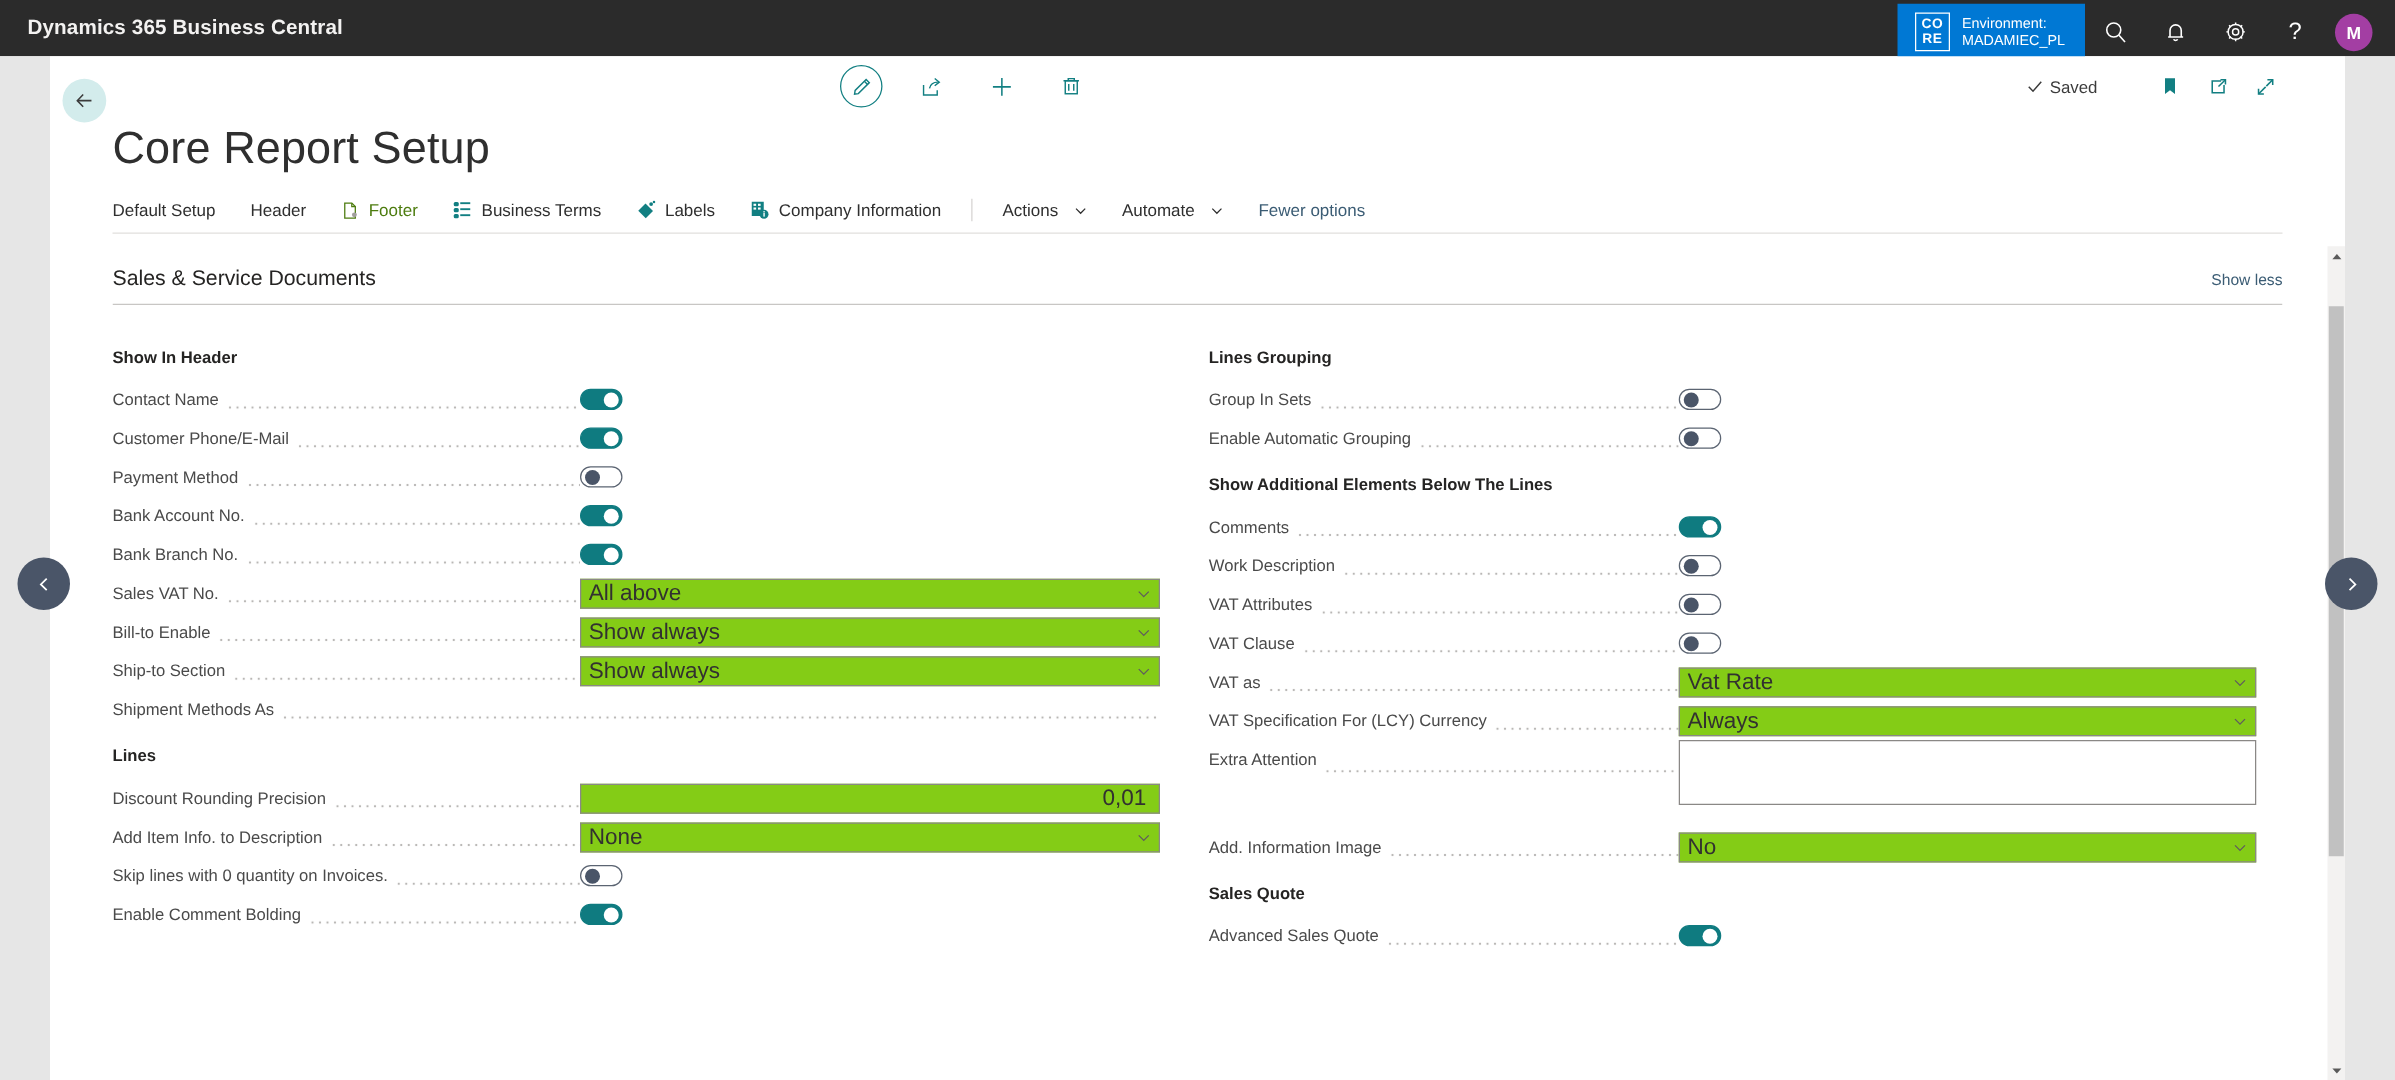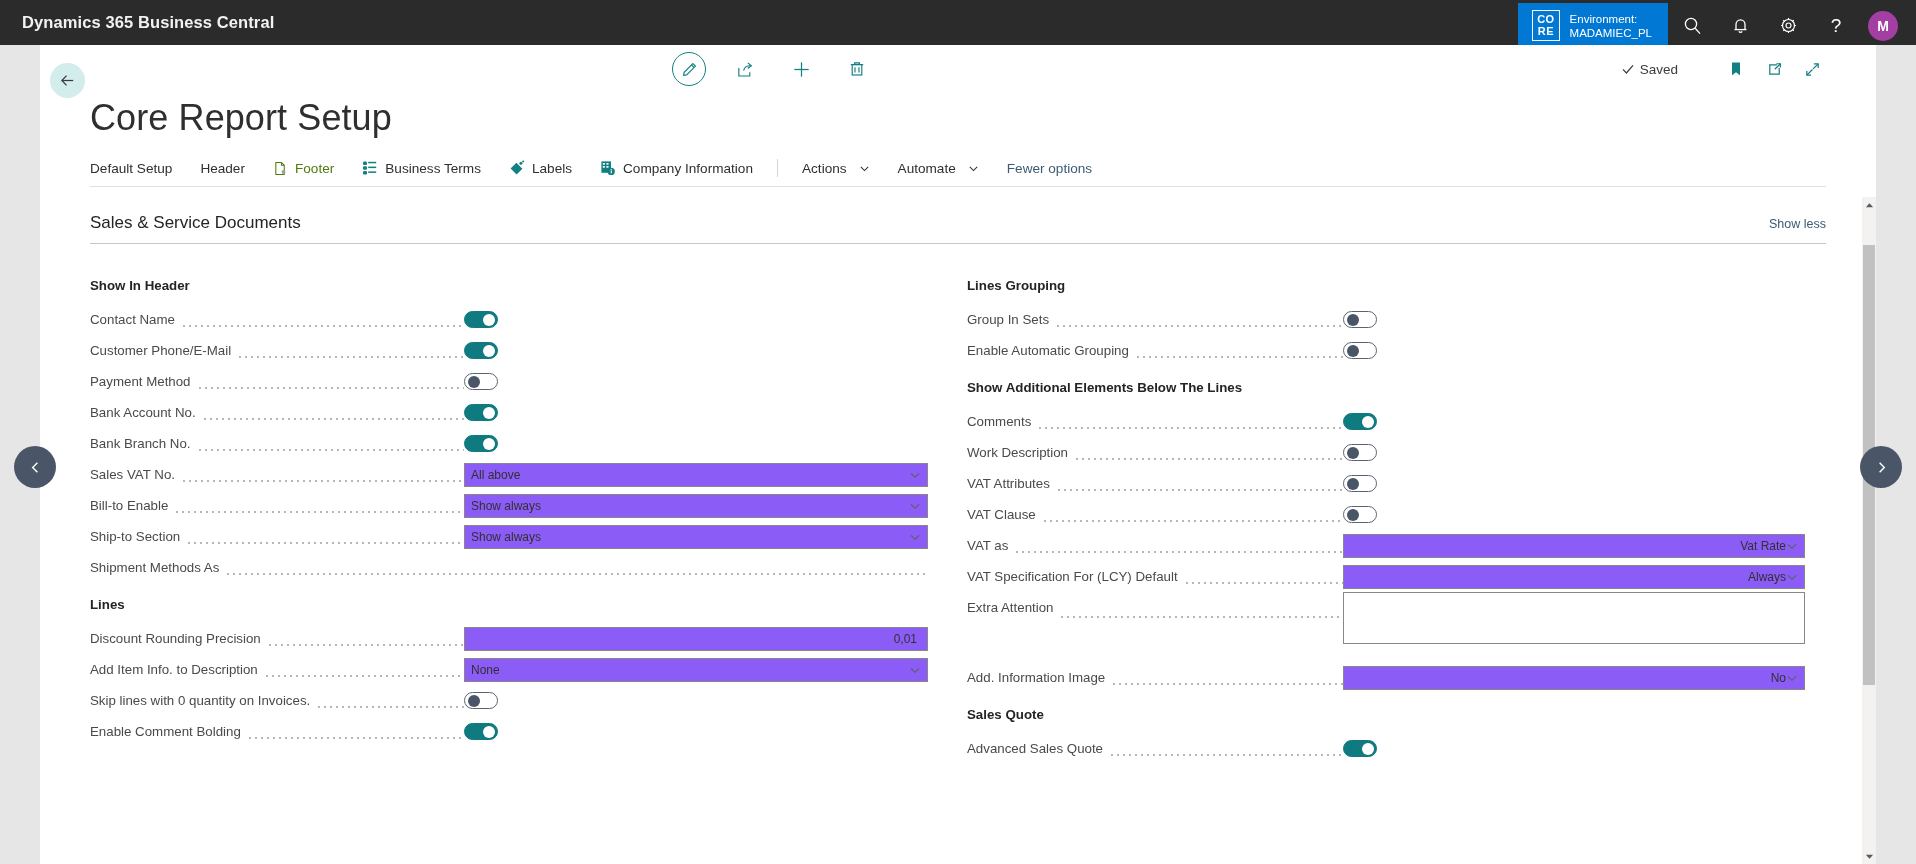--- a/index.html
+++ b/index.html
@@ -113,21 +113,21 @@
   }
   .sectionhead {
     display:flex; align-items:baseline; justify-content:space-between;
     border-bottom:1px solid #c8c6c4; padding-bottom:10px; margin-top:16px;
   }
   .sectionhead h2 { margin:0; font-size:17px; font-weight:400; color:#252423; }
   .showless { font-size:12.5px; color:#3b5c74; }
 
   .cols { display:flex; gap:0px; margin-top:20px; }
   .col { width:838px; }
-  .col.right { margin-left:39px;text-align:right; }
+  .col.right { margin-left:39px; }
 
   .grouplabel {
     font-size:13.3px; font-weight:bold; color:#252423;
     margin:8px 0 6px 0; height:26px; display:flex; align-items:center;
   }
   .row { display:flex; align-items:center; height:31px; margin-bottom:0px; }
   .rowtall { height:70px; align-items:flex-start; }
   .lbl {
     font-size:13.3px; color:#4a4a4a; white-space:nowrap; padding-right:6px;
   }
@@ -149,23 +149,23 @@
   }
   .toggle .knob {
     position:absolute; width:12px; height:12px; border-radius:50%;
     background:#4a5568; top:1.5px; left:2.5px;
   }
   .toggle.on { background:#0f7b80; border-color:#0f7b80; }
   .toggle.on .knob { background:#ffffff; left:17.5px; }
 
   
   .field {
-    height:24px; border:1px solid #8a8886; background:#8b5cf6;
+    height:24px; border:1px solid #8a8886; background:#84cc16;
     display:flex; align-items:center; position:relative;
-    font-size:12px; color:#323130; padding:0 6px;
+    font-size:18px; color:#323130; padding:0 6px;
   }
   .field .fval { flex:1; white-space:nowrap; overflow:hidden; }
   .field .fval.num { text-align:right; padding-right:4px; }
   .field .chev { color:#605e5c; display:flex; align-items:center; }
   .textarea {
     height:52px; border:1px solid #8a8886; background:#ffffff;
     font-size:13.2px; color:#323130; padding:3px 6px;
   }
 
   .w-left { width:464px; }
@@ -628,21 +628,21 @@
                 <span class="fval">Vat Rate</span>
                 <span class="chev">
                   <svg width="12" height="12" viewBox="0 0 12 12" fill="none" stroke="currentColor" stroke-width="1.1">
                     <polyline points="2,4.3 6,8.3 10,4.3"></polyline>
                   </svg>
                 </span>
               </div>
             </div>
           </div>
           <div class="row">
-            <div class="lbl">VAT Specification For (LCY) Default</div>
+            <div class="lbl">VAT Specification For (LCY) Currency</div>
             <div class="leader"></div>
             <div class="ctrl">
               <div class="field w-right">
                 <span class="fval">Always</span>
                 <span class="chev">
                   <svg width="12" height="12" viewBox="0 0 12 12" fill="none" stroke="currentColor" stroke-width="1.1">
                     <polyline points="2,4.3 6,8.3 10,4.3"></polyline>
                   </svg>
                 </span>
               </div>

